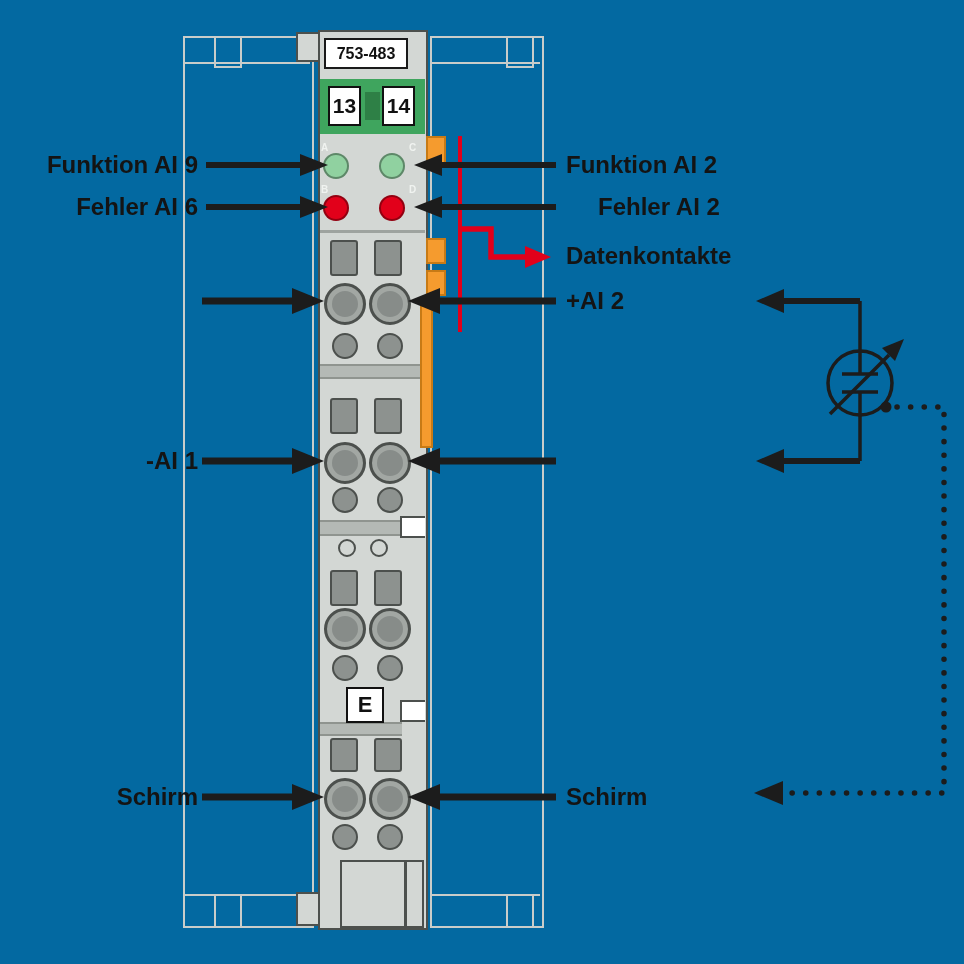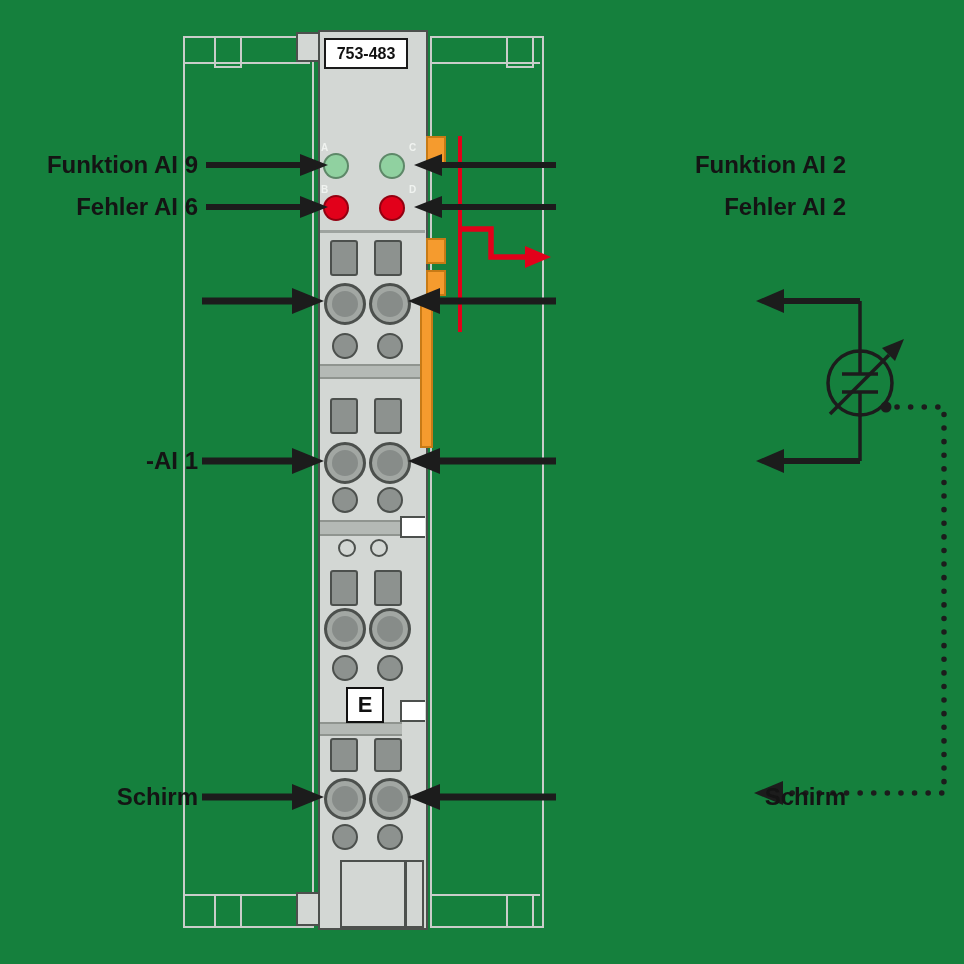--- a/index.html
+++ b/index.html
@@ -1,16 +1,16 @@
 <!DOCTYPE html>
 <html style="--body-gray: #d3d7d4; --terminal-gray: #8d928f; --connector-green: #3fa55e; --connector-green-dark: #2e8046; --led-green: #90d1a0; --led-red: #e2001a; --contact-orange: #f59b2e; --line-red: #e2001a; --arrow-black: #1c1c1c; --ghost-gray: #c9cdca;"><head>
 <meta charset="utf-8">
 <style>
   html,body{margin:0;padding:0;background:#fff;}
-  .canvas{position:relative;width:964px;height:964px;background:#15803d;overflow:hidden;
+  .canvas{position:relative;width:964px;height:964px;background:#0369a1;overflow:hidden;
           font-family:"Liberation Sans",sans-serif;}
 
   
   .ghost{position:absolute;border:2px solid var(--ghost-gray,#c9cdca);background:transparent;z-index:0;}
   .ghost-line{position:absolute;background:var(--ghost-gray,#c9cdca);z-index:0;}
 
   
   .module-body{position:absolute;left:318px;top:30px;width:110px;height:900px;box-sizing:border-box;
                background:var(--body-gray,#d3d7d4);border:2.5px solid #4c504d;z-index:2;}
   .module-tab{position:absolute;box-sizing:border-box;background:var(--body-gray,#d3d7d4);
@@ -44,21 +44,21 @@
 
   
   .orange{position:absolute;background:var(--contact-orange,#f59b2e);border:2px solid #c77a15;box-sizing:border-box;z-index:3;}
 
   
   .red-line{position:absolute;left:458px;top:136px;width:3.5px;height:196px;background:var(--line-red,#e2001a);z-index:5;}
 
   
   .label{position:absolute;font-weight:bold;font-size:24px;color:#141414;line-height:28px;z-index:7;}
   .label-left{left:20px;width:178px;text-align:right;}
-  .label-right{left:566px;width:280px;text-align:right;}
+  .label-right{left:566px;width:280px;text-align:left;}
 
   
   .overlay{position:absolute;left:0;top:0;z-index:6;pointer-events:none;}
   .arr{stroke:var(--arrow-black,#1c1c1c);stroke-width:6;fill:none;}
   .arr.thick{stroke-width:7;}
   .arr.thin{stroke-width:3.5;}
   .head{fill:var(--arrow-black,#1c1c1c);stroke:none;}
   .redarr{stroke:var(--line-red,#e2001a);stroke-width:5.5;fill:none;}
   .redhead{fill:var(--line-red,#e2001a);stroke:none;}
   .dots{stroke:var(--arrow-black,#1c1c1c);stroke-width:5.5;fill:none;stroke-linecap:round;stroke-dasharray:0.1 13.5;}
@@ -79,20 +79,25 @@
   <div class="ghost-line" style="left:430px;top:894px;width:110px;height:2px;"></div>
   <div class="ghost" style="left:506px;top:36px;width:24px;height:28px;"></div>
   <div class="ghost" style="left:506px;top:894px;width:24px;height:30px;"></div>
 
   <div class="module-tab" style="left:296px;top:32px;width:24px;height:30px;"></div>
   <div class="module-tab" style="left:296px;top:892px;width:24px;height:34px;"></div>
 
   <div class="module-body">
     <div class="id-box">753-483</div>
 
+    <div class="green-section">
+      <div class="num-box" style="left:8px;">13</div>
+      <div class="green-dark"></div>
+      <div class="num-box" style="left:62px;">14</div>
+    </div>
 
     <span class="led-letter" style="left:1px;top:110px;">A</span>
     <span class="led-letter" style="left:89px;top:110px;">C</span>
     <span class="led-letter" style="left:1px;top:152px;">B</span>
     <span class="led-letter" style="left:89px;top:152px;">D</span>
     <div class="led green" style="left:3px;top:121px;"></div>
     <div class="led green" style="left:59px;top:121px;"></div>
     <div class="led red" style="left:3px;top:163px;"></div>
     <div class="led red" style="left:59px;top:163px;"></div>
 
@@ -148,21 +153,23 @@
   <div class="orange" style="left:420px;top:300px;width:13px;height:148px;"></div>
 
   <div class="red-line"></div>
 
   <span class="label label-left" style="top:151px;">Funktion AI 9</span>
   <span class="label label-left" style="top:193px;">Fehler AI 6</span>
   <span class="label label-left" style="top:447px;">-AI 1</span>
   <span class="label label-left" style="top:783px;">Schirm</span>
 
   <span class="label label-right" style="top:151px;">Funktion AI 2</span>
-  <span class="label label-right" style="top:193px;">Fehler AI 2</span>
+  <span class="label label-right" style="top:193px;margin-left:32px;">Fehler AI 2</span>
+  <span class="label label-right" style="top:242px;">Datenkontakte</span>
+  <span class="label label-right" style="top:287px;">+AI 2</span>
   <span class="label label-right" style="top:783px;">Schirm</span>
 
   <svg class="overlay" width="964" height="964" viewBox="0 0 964 964">
 
     <g>
       <line class="arr" x1="206" y1="165" x2="303" y2="165"></line>
         <polygon class="head" points="328,165 300,154 300,176"></polygon>
     </g>
     <g>
       <line class="arr" x1="206" y1="207" x2="303" y2="207"></line>

